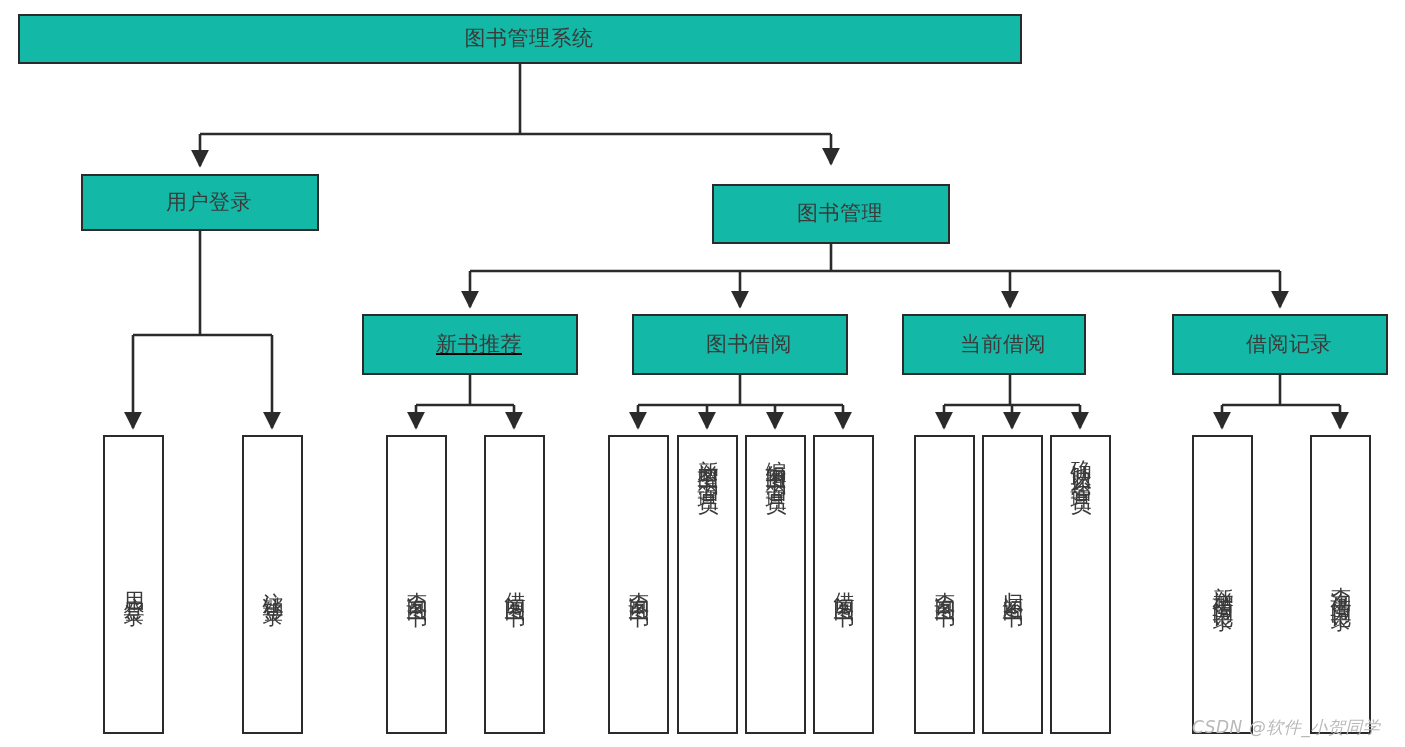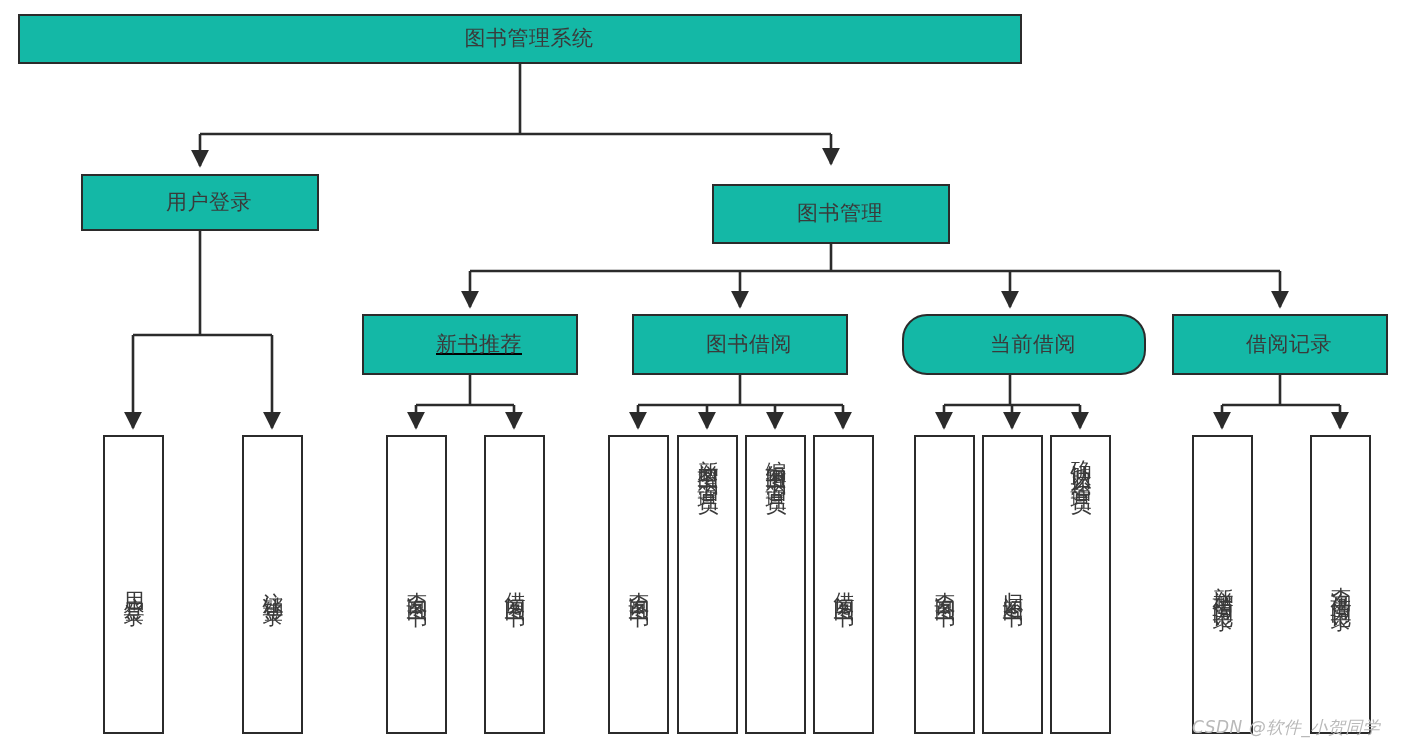--- a/index.html
+++ b/index.html
@@ -144,21 +144,21 @@
   </div>
 
   <div class="node-box" style="left:362px; top:314px; width:216px; height:61px;text-decoration:underline;">
     <span class="node-label-h">新书推荐</span>
   </div>
 
   <div class="node-box" style="left:632px; top:314px; width:216px; height:61px;">
     <span class="node-label-h">图书借阅</span>
   </div>
 
-  <div class="node-box" style="left:902px; top:314px; width:244px; height:61px;border-radius:25px;">
+  <div class="node-box" style="left:902px; top:314px; width:184px; height:61px;">
     <span class="node-label-h">当前借阅</span>
   </div>
 
   <div class="node-box" style="left:1172px; top:314px; width:216px; height:61px;">
     <span class="node-label-h">借阅记录</span>
   </div>
 
   <div class="leaf-box center-v" style="left:103px; top:435px; width:61px; height:299px;">
     <span class="leaf-label-v">用户登录</span>
   </div>

